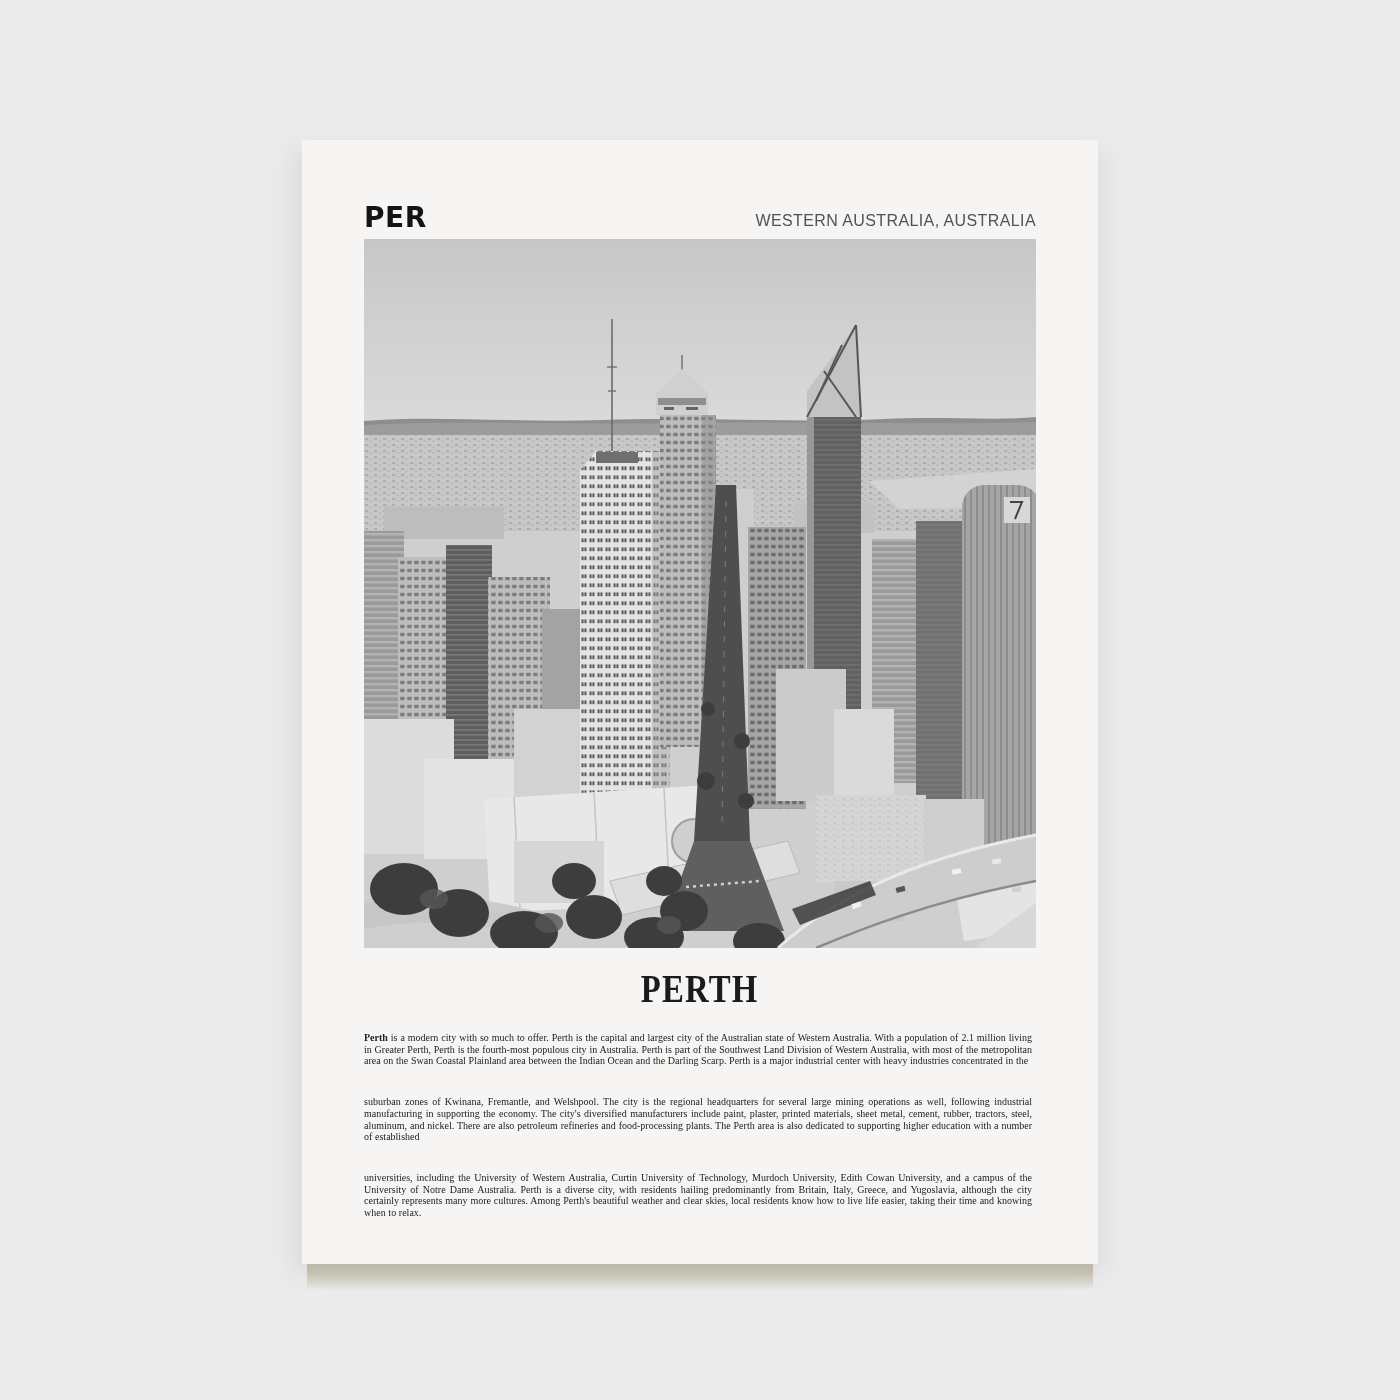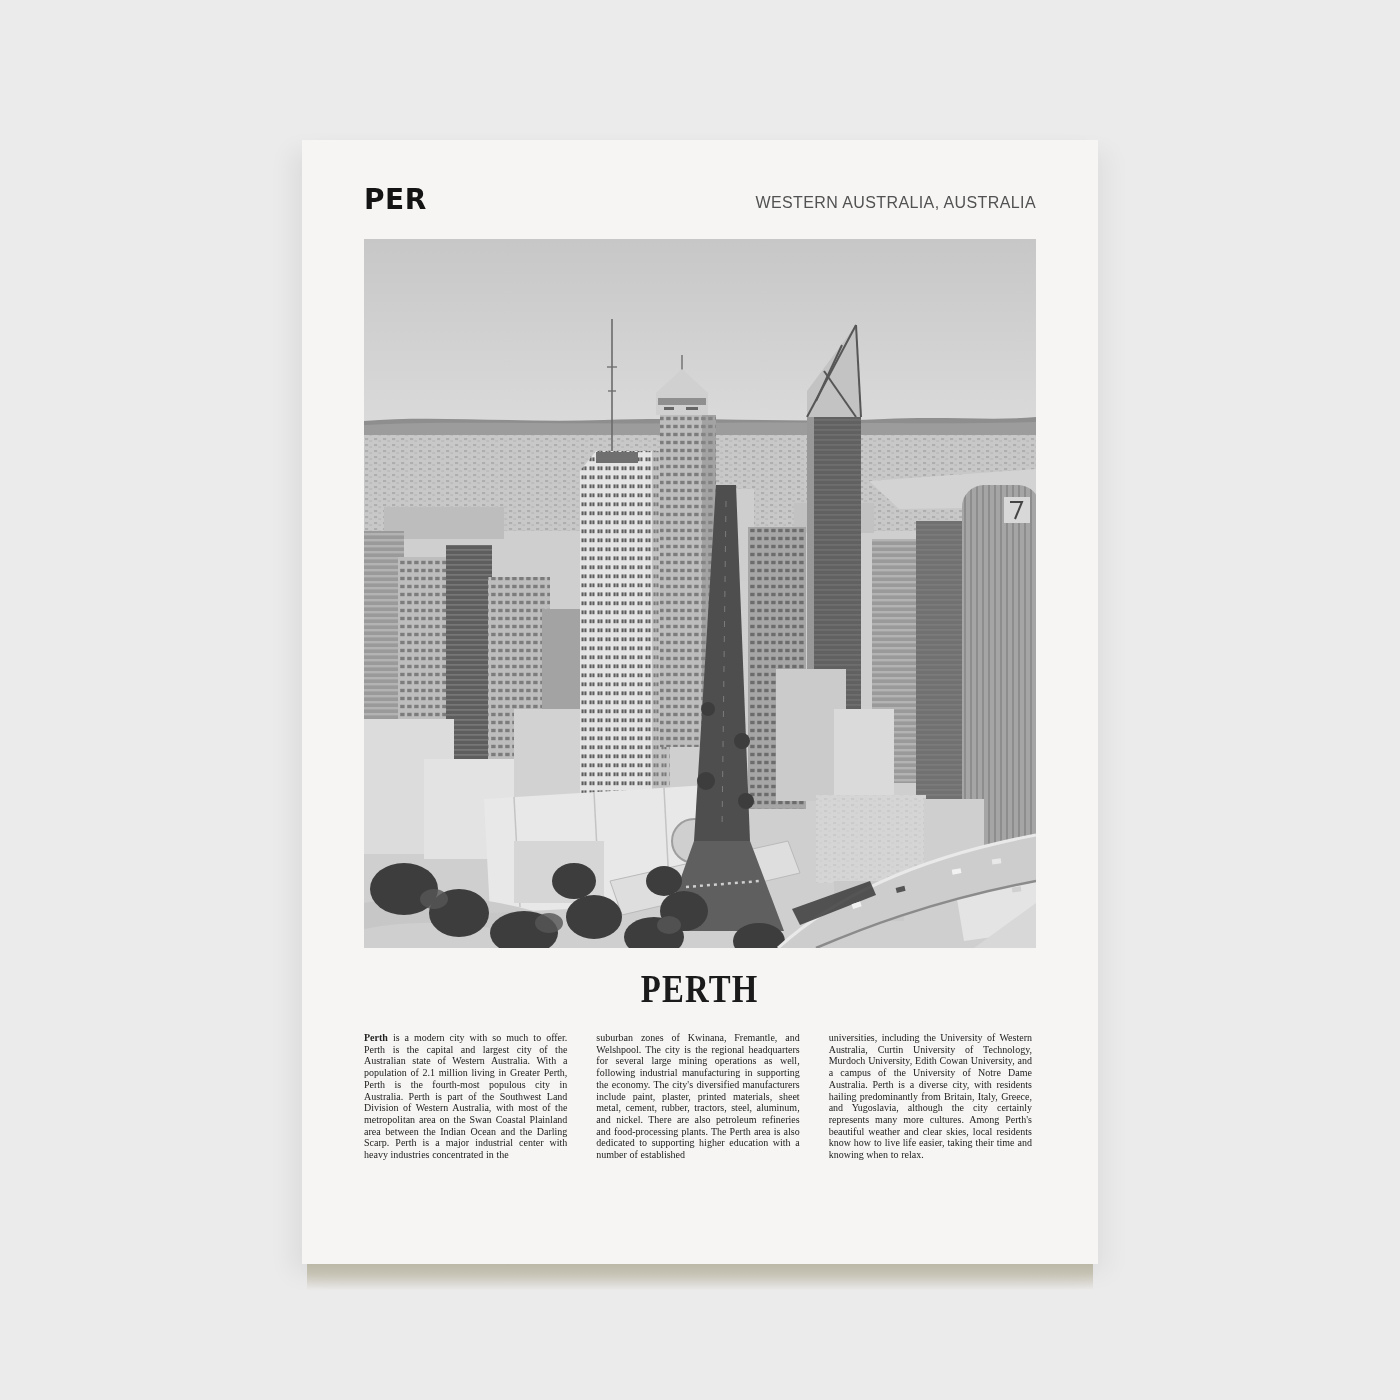--- a/index.html
+++ b/index.html
@@ -19,21 +19,21 @@
   }
   .poster::after{ 
     content:"";position:absolute;left:5px;right:5px;top:100%;height:26px;
     background:linear-gradient(to bottom,#bcb8a8 0%,#c6c2b3 35%,rgba(198,194,179,0) 100%);
   }
 
   
   .poster-header{
     position:absolute;left:62px;right:62px;top:0;height:99px;
     display:flex;justify-content:space-between;align-items:flex-end;
-    box-sizing:border-box;padding-bottom:25px;
+    box-sizing:border-box;padding-bottom:7px;
   }
   .city-code{
     font-family:"DejaVu Sans",sans-serif;font-weight:bold;
     font-size:28px;line-height:1;letter-spacing:.5px;color:#141414;
   }
   .region{
     font-size:16px;line-height:1;letter-spacing:.4px;color:#525252;
     padding-bottom:3px;
   }
 
@@ -49,21 +49,21 @@
     position:absolute;left:0;right:0;top:828px;margin:0;
     text-align:center;
     font-family:"Liberation Serif",serif;font-weight:bold;
     font-size:41px;line-height:1;color:#1b1b1b;
   }
   .title-inner{display:inline-block;transform:scaleX(.8);transform-origin:center;letter-spacing:1.5px;}
 
   
   .columns{
     position:absolute;left:62px;right:66px;top:892px;
-    display:flex;gap:29px;
+    display:flex;gap:29px;flex-direction:column;
   }
   .col{
     flex:1;margin:0;
     font-family:"Liberation Serif",serif;
     font-size:10px;line-height:11.7px;color:#222;
     text-align:justify;
     hyphens:auto;-webkit-hyphens:auto;
     word-spacing:.2px;
   }
   .col b{font-weight:bold;}

